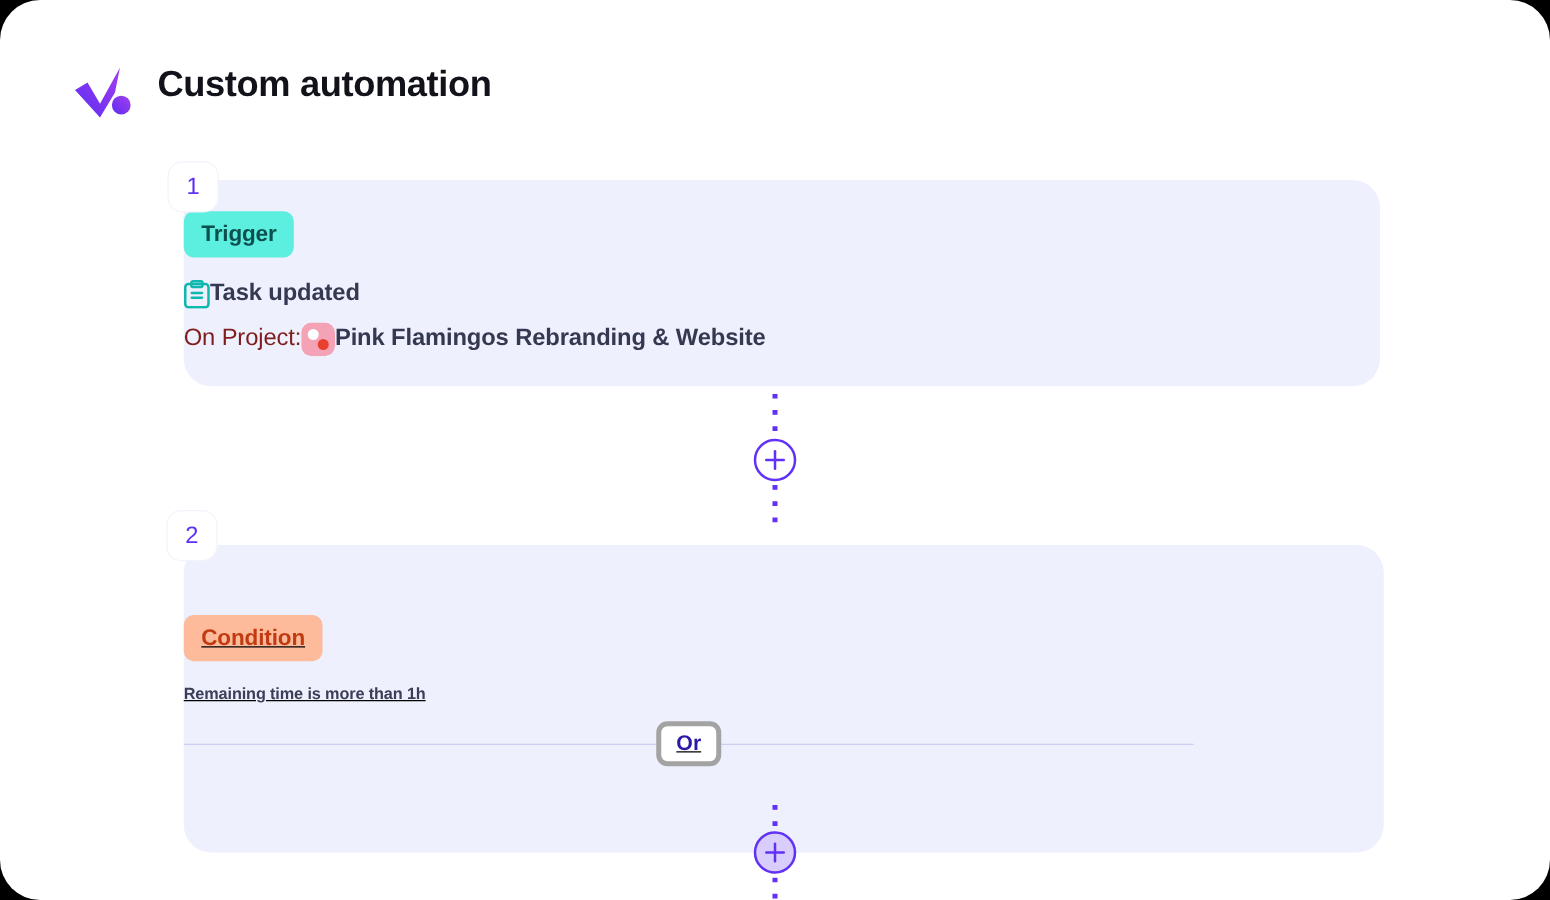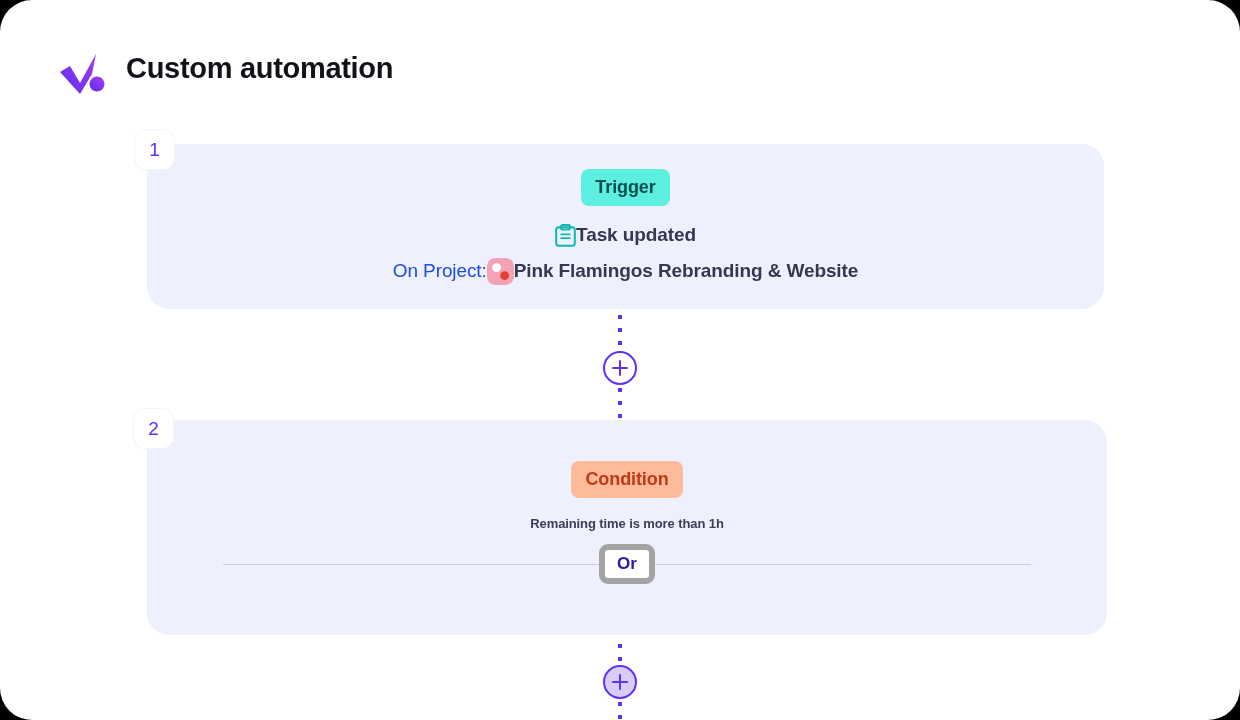--- a/index.html
+++ b/index.html
@@ -40,21 +40,21 @@
     white-space: nowrap;
   }
 
   
   .step-card {
     position: absolute;
     background: #eef0fd;
     border-radius: 22px;
   }
   #trigger-card { left: 147px; top: 144px; width: 957px; height: 165px; }
-  #condition-card { left: 147px; top: 420px; width: 960px; height: 215px; }
+  #condition-card { left: 147px; top: 436px; width: 960px; height: 246px; text-decoration: underline; }
 
   .step-badge {
     position: absolute;
     width: 39px;
     height: 39px;
     background: #ffffff;
     border-radius: 11px;
     display: flex;
     align-items: center;
     justify-content: center;
@@ -64,21 +64,21 @@
     box-shadow: 0 0 0 1px #f3f3fb;
     z-index: 4;
   }
   #step-badge-1 { left: 135px; top: 130px; }
   #step-badge-2 { left: 134px; top: 409px; }
 
   .card-inner {
     width: 100%; height: 100%;
     display: flex;
     flex-direction: column;
-    align-items: center;
+    align-items: flex-start;
     justify-content: center;
   }
 
   
   .type-pill {
     display: inline-block;
     border-radius: 8px;
     font-size: 18px;
     font-weight: 700;
     line-height: 1;
@@ -92,21 +92,21 @@
   .row {
     display: flex;
     align-items: center;
     justify-content: center;
     gap: 0;
     white-space: nowrap;
   }
   .row-label {
     font-size: 19px;
     font-weight: 400;
-    color: #1d4ed8;
+    color: #7f1d1d;
     letter-spacing: -0.1px;
   }
   .row-strong {
     font-size: 19px;
     font-weight: 700;
     color: #343850;
     letter-spacing: -0.1px;
   }
   .cond-text {
     font-size: 13px;
@@ -135,21 +135,21 @@
   #or-line {
     position: absolute;
     left: 0; right: 0;
     top: 50%;
     height: 1px;
     background: #cfcdf2;
   }
   #or-chip {
     position: relative;
     background: #ffffff;
-    border: 6px solid #a3a3a3;
+    border: 4px solid #a3a3a3;
     border-radius: 9px;
     padding: 5px 12px 6px;
     font-size: 17px;
     font-weight: 700;
     color: #2a1aa8;
     line-height: 1;
     z-index: 2;
   }
 
   

